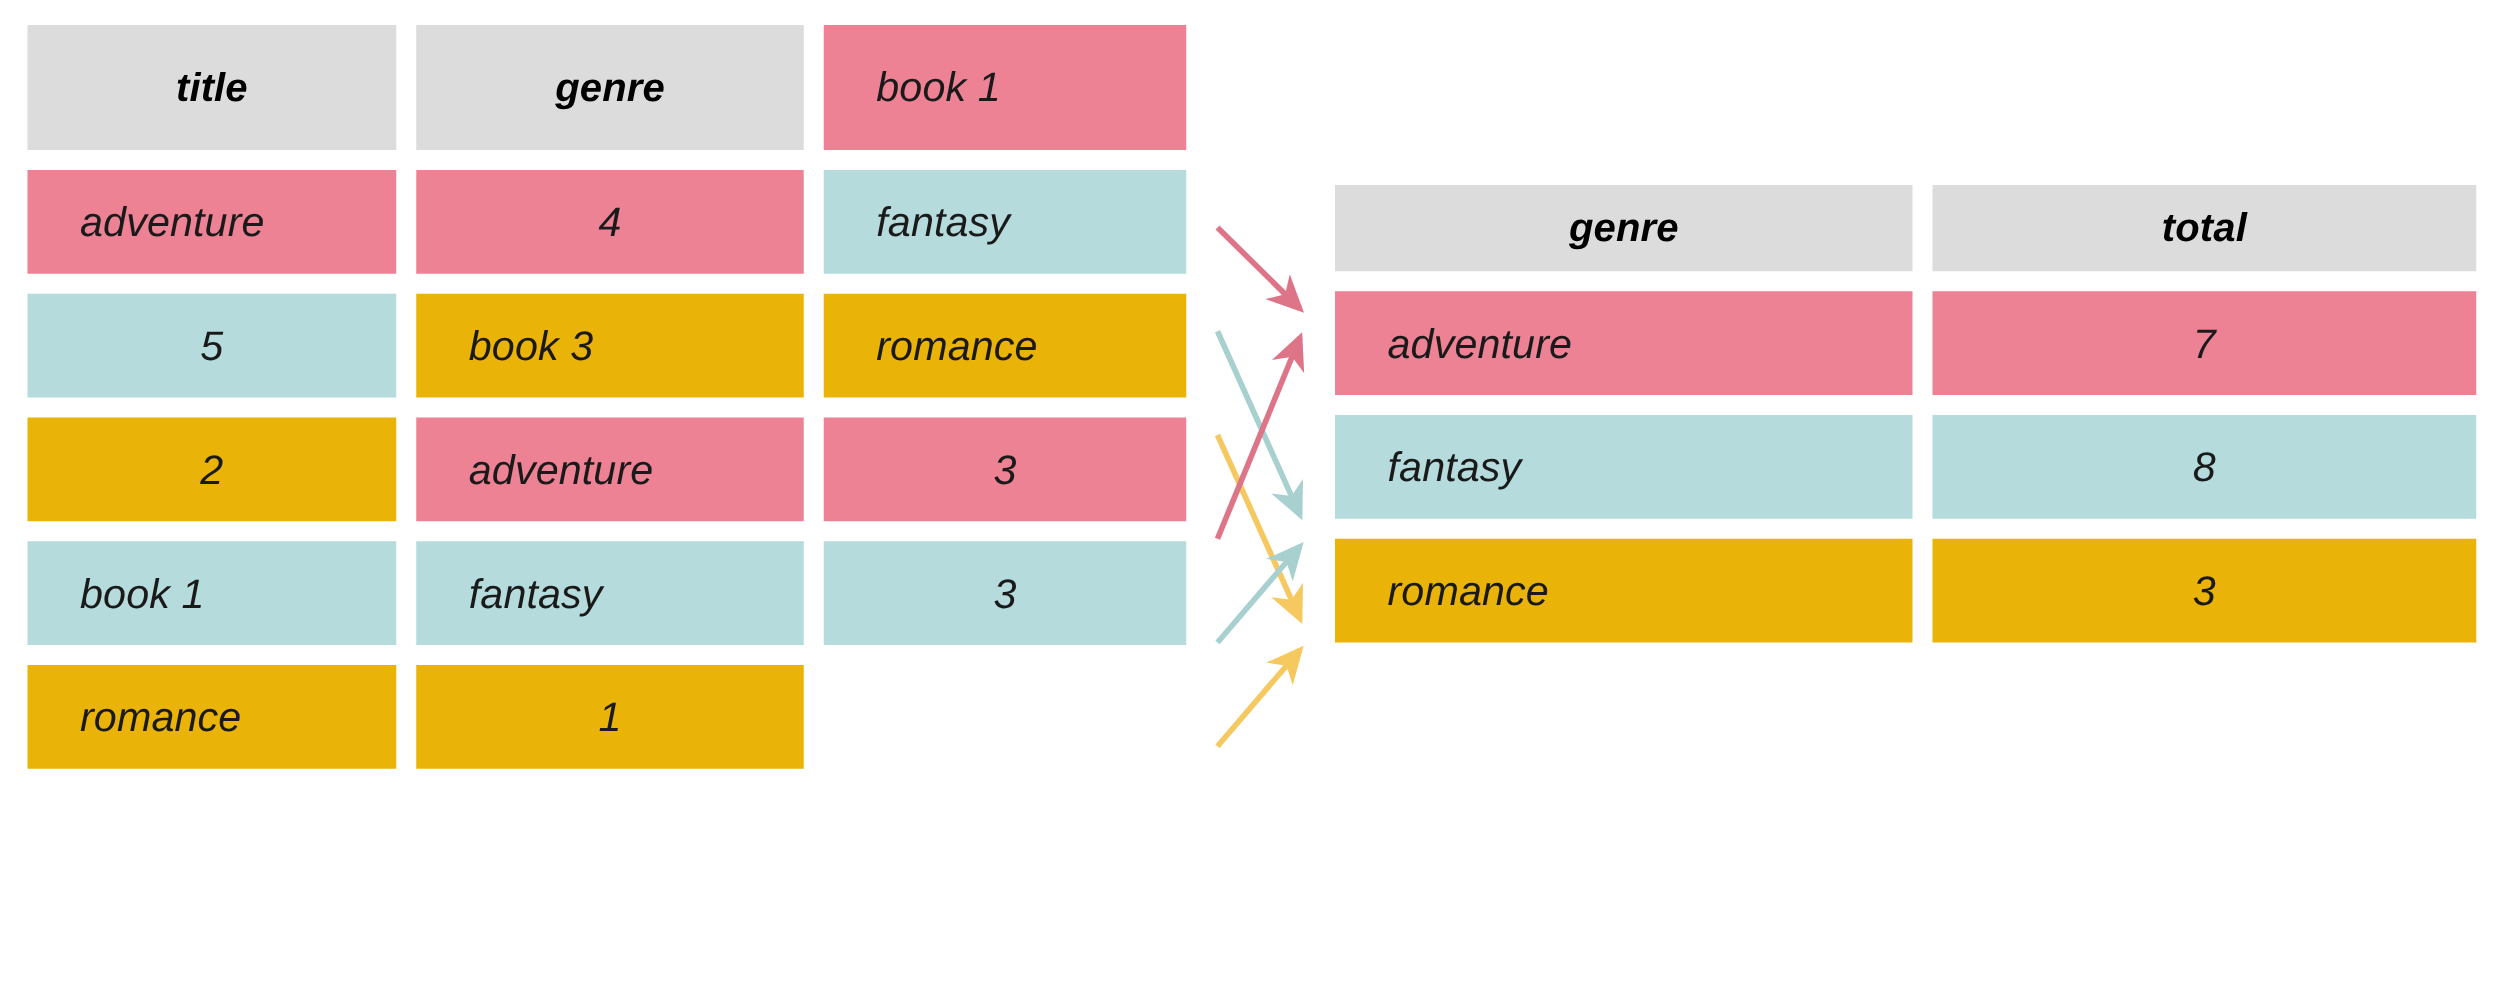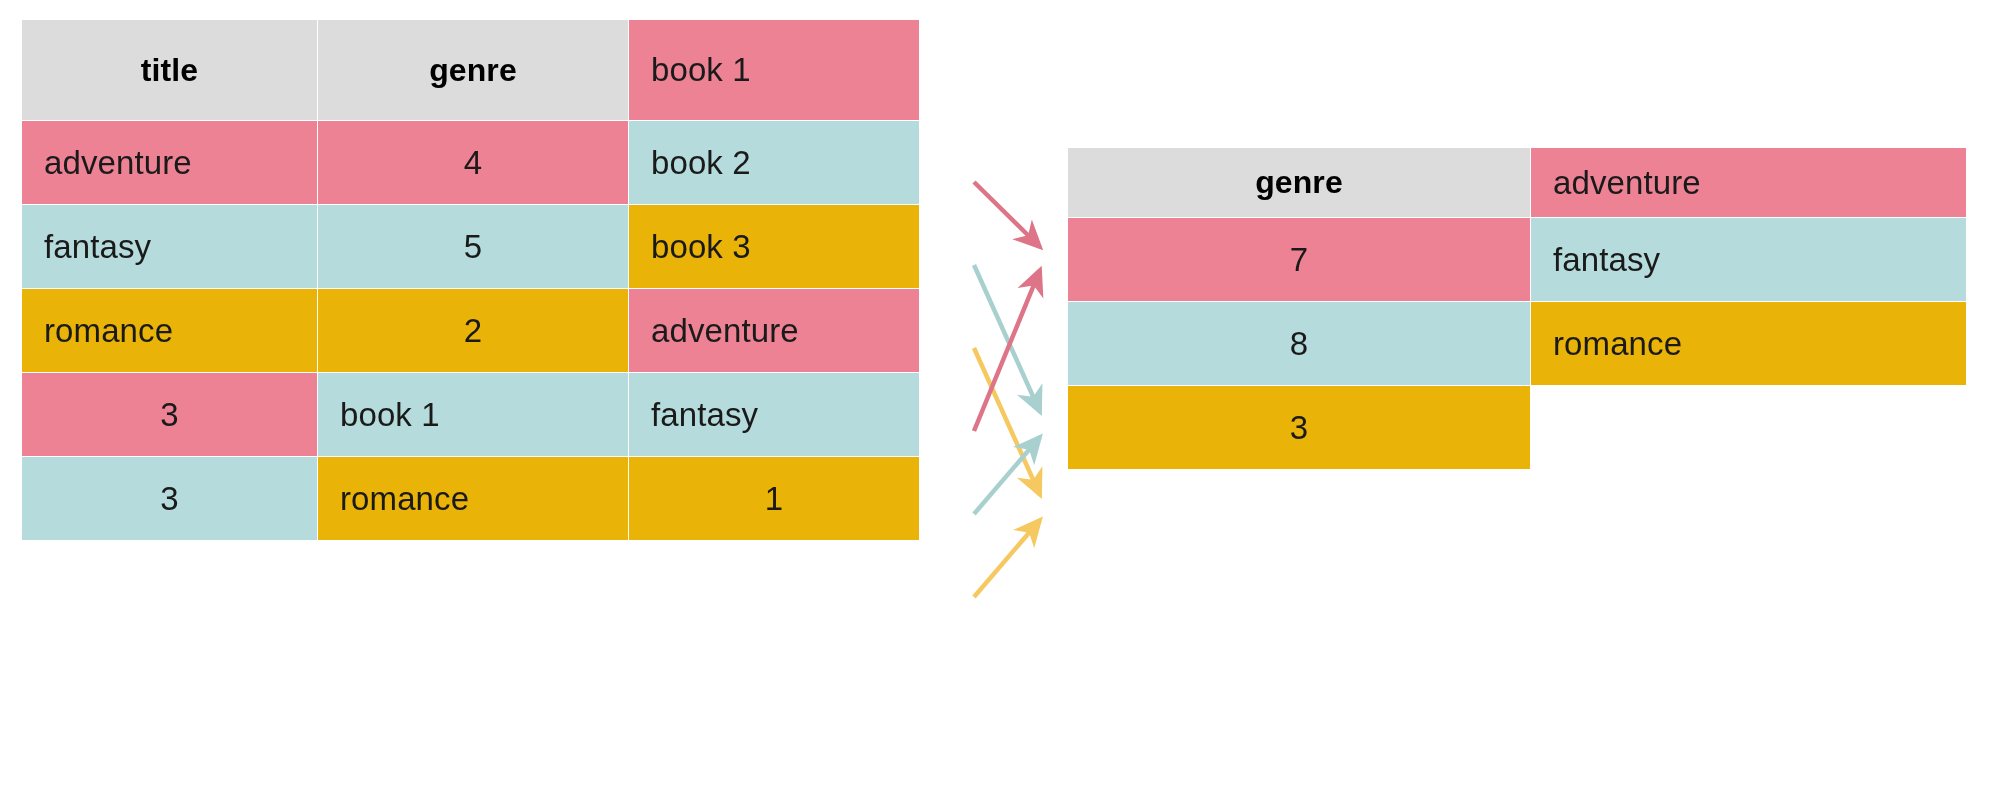--- a/index.html
+++ b/index.html
@@ -5,42 +5,42 @@
   html,body{margin:0;padding:0;}
   body{
     width:2000px;height:788px;
     background:#ffffff;
     font-family:"Liberation Sans", sans-serif;
     overflow:hidden;
   }
   #stage{position:relative;width:2000px;height:788px;}
 
   
-  .tbl{position:absolute;display:grid;gap:1px;}
+  .tbl{position:absolute;display:grid;gap:16px;font-style:italic;}
   #source-table{left:22px;top:20px;
     grid-template-columns:295px 310px 290px;
     grid-template-rows:100px 83px 83px 83px 83px 83px 83px;}
   #result-table{left:1068px;top:148px;
     grid-template-columns:462px 435px;
     grid-template-rows:69px 83px 83px 83px;}
 
   .cell{
     display:flex;align-items:center;
     font-size:33px;color:#1a1a1a;
     box-sizing:border-box;
     letter-spacing:.1px;
   }
   .cell.head{
     background:#dcdcdc;
     justify-content:center;
     font-weight:bold;
     font-size:32px;
     color:#000;
   }
-  .cell.left{justify-content:flex-start;padding-left:22px;}
+  .cell.left{justify-content:flex-start;padding-left:42px;}
   .cell.center{justify-content:center;}
 
   .c-pink{background:#ed8295;}
   .c-teal{background:#b5dbdc;}
   .c-yellow{background:#eab308;}
 
   
   #arrows{position:absolute;left:0;top:0;width:2000px;height:788px;pointer-events:none;}
 </style>
 </head>
@@ -50,21 +50,20 @@
 
   <div class="tbl" id="source-table">
 
     <div class="cell head">title</div>
     <div class="cell head">genre</div>
 
     <div class="cell left   c-pink">book 1</div>
     <div class="cell left   c-pink">adventure</div>
     <div class="cell center c-pink">4</div>
 
-    <div class="cell left   c-teal">book 2</div>
     <div class="cell left   c-teal">fantasy</div>
     <div class="cell center c-teal">5</div>
 
     <div class="cell left   c-yellow">book 3</div>
     <div class="cell left   c-yellow">romance</div>
     <div class="cell center c-yellow">2</div>
 
     <div class="cell left   c-pink">adventure</div>
     <div class="cell center c-pink">3</div>
 
@@ -72,20 +71,21 @@
     <div class="cell left   c-teal">fantasy</div>
     <div class="cell center c-teal">3</div>
 
     <div class="cell left   c-yellow">romance</div>
     <div class="cell center c-yellow">1</div>
   </div>
 
   <div class="tbl" id="result-table">
 
     <div class="cell head">genre</div>
+    <div class="cell head">total</div>
 
     <div class="cell left   c-pink">adventure</div>
     <div class="cell center c-pink">7</div>
 
     <div class="cell left   c-teal">fantasy</div>
     <div class="cell center c-teal">8</div>
 
     <div class="cell left   c-yellow">romance</div>
     <div class="cell center c-yellow">3</div>
   </div>

